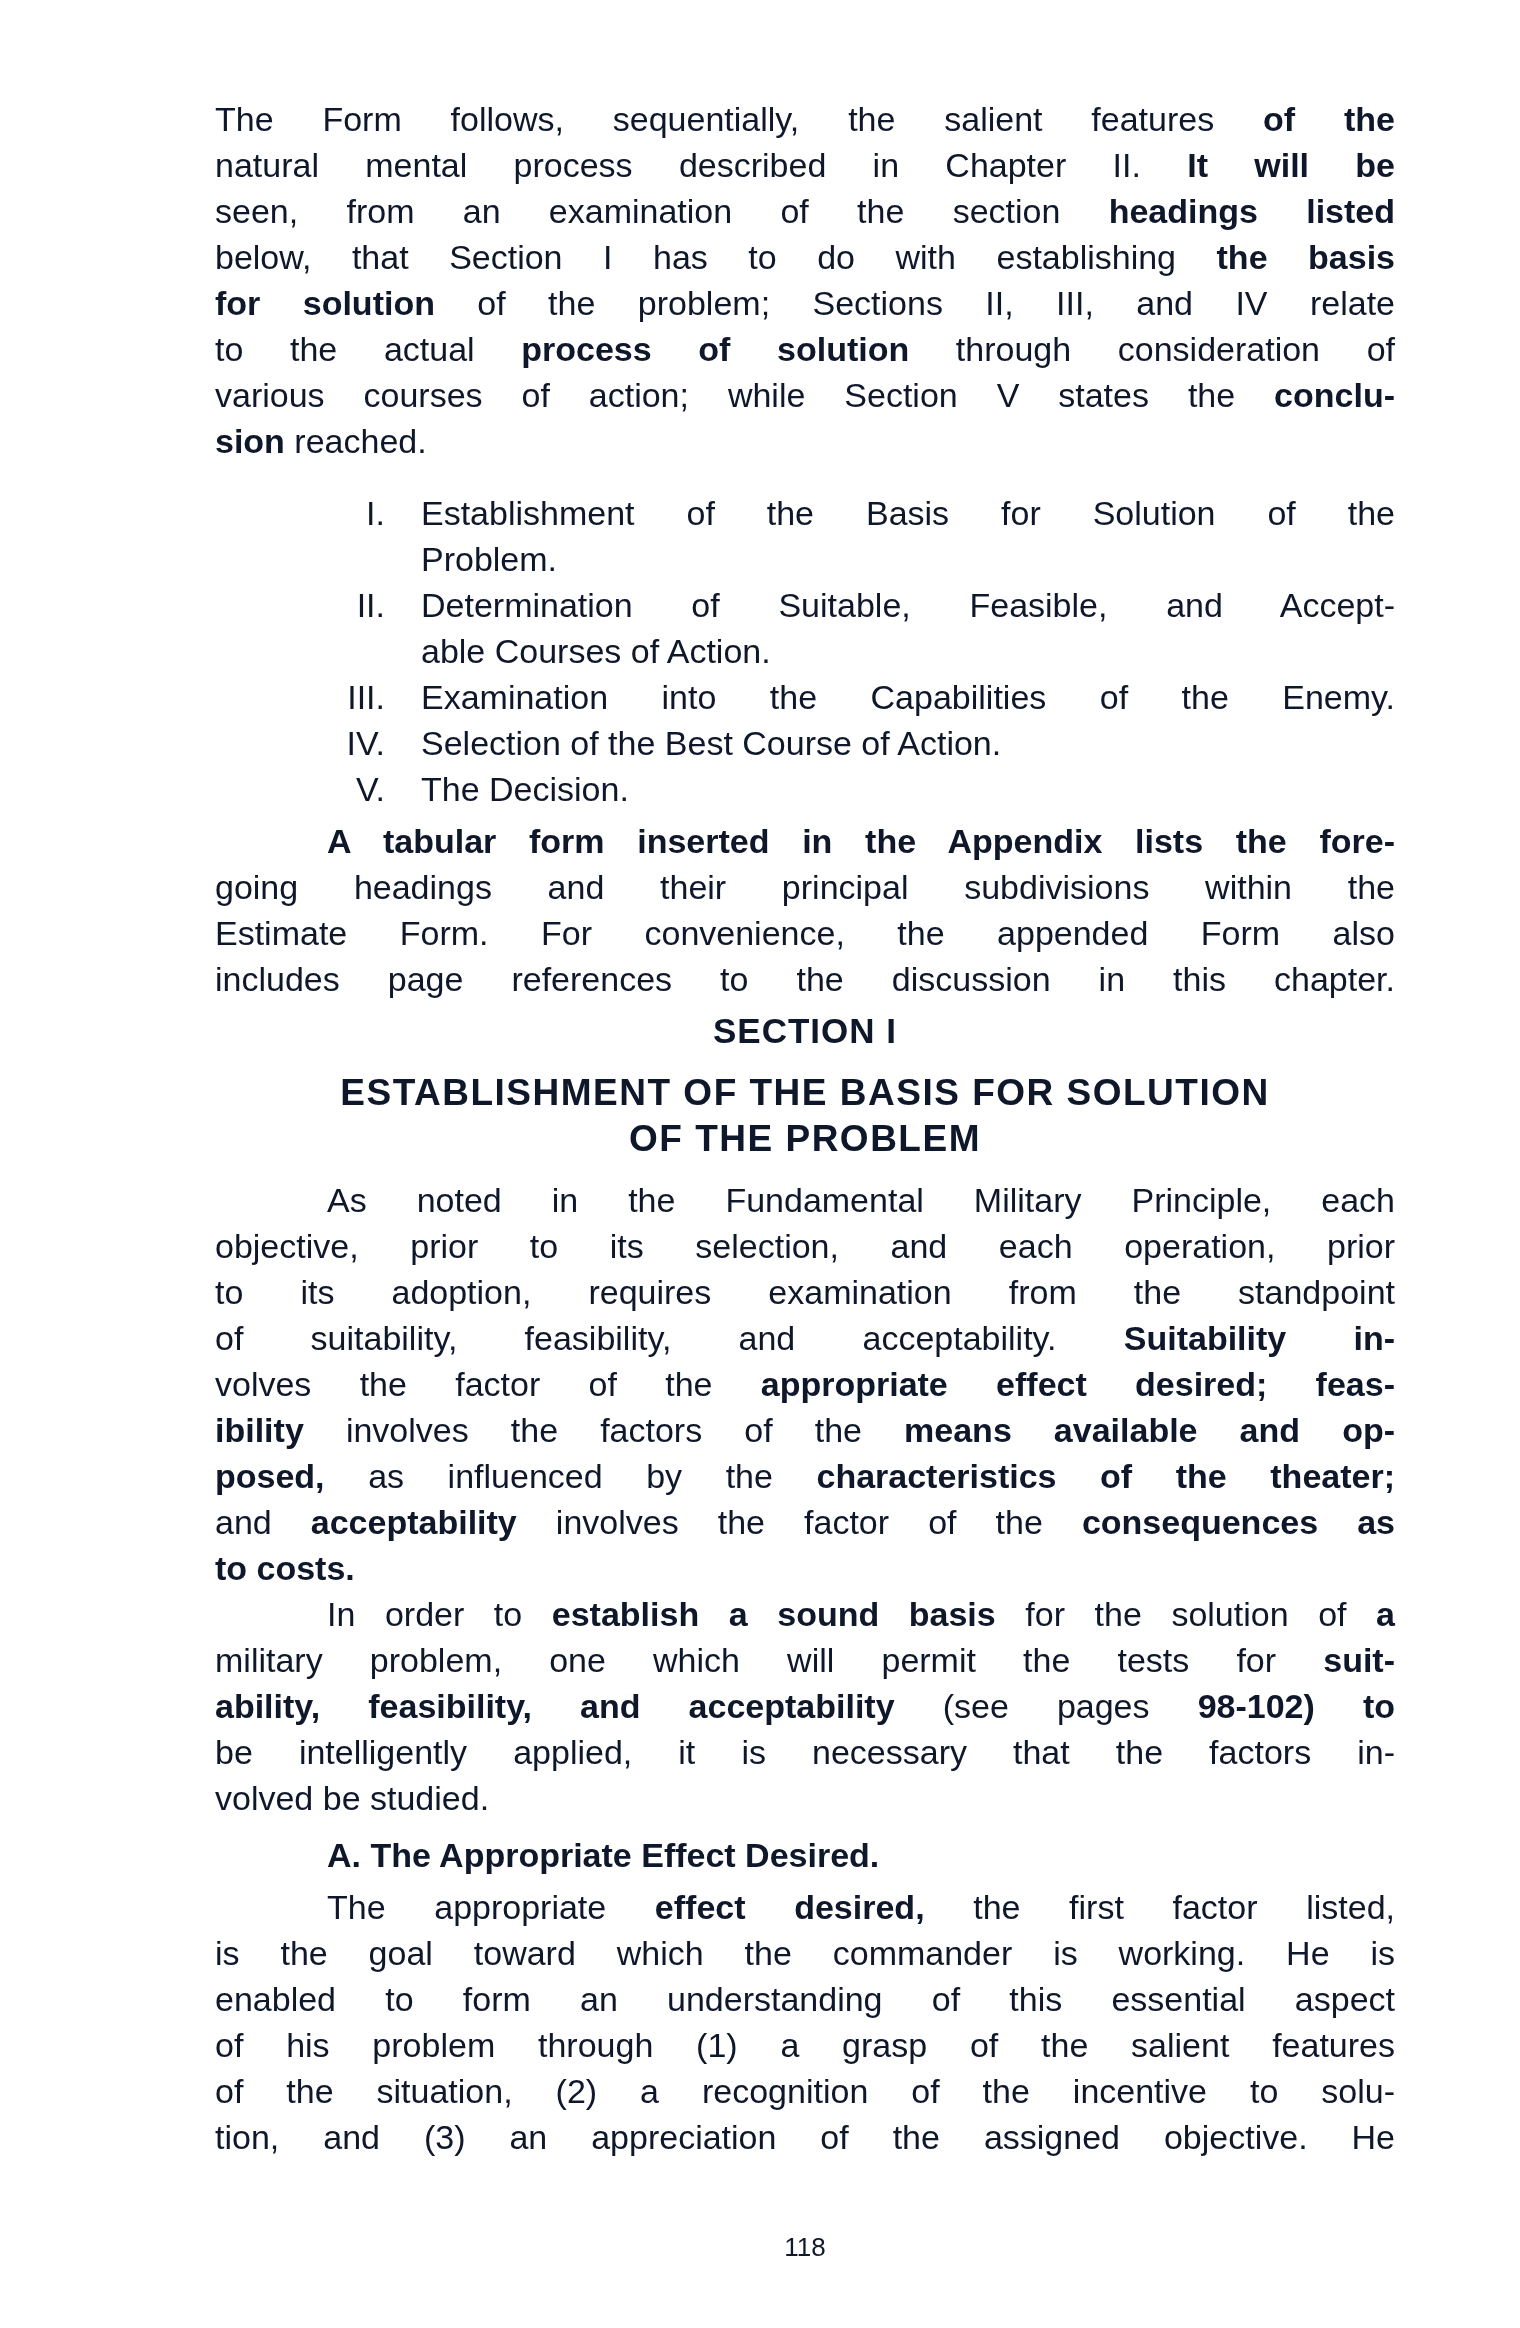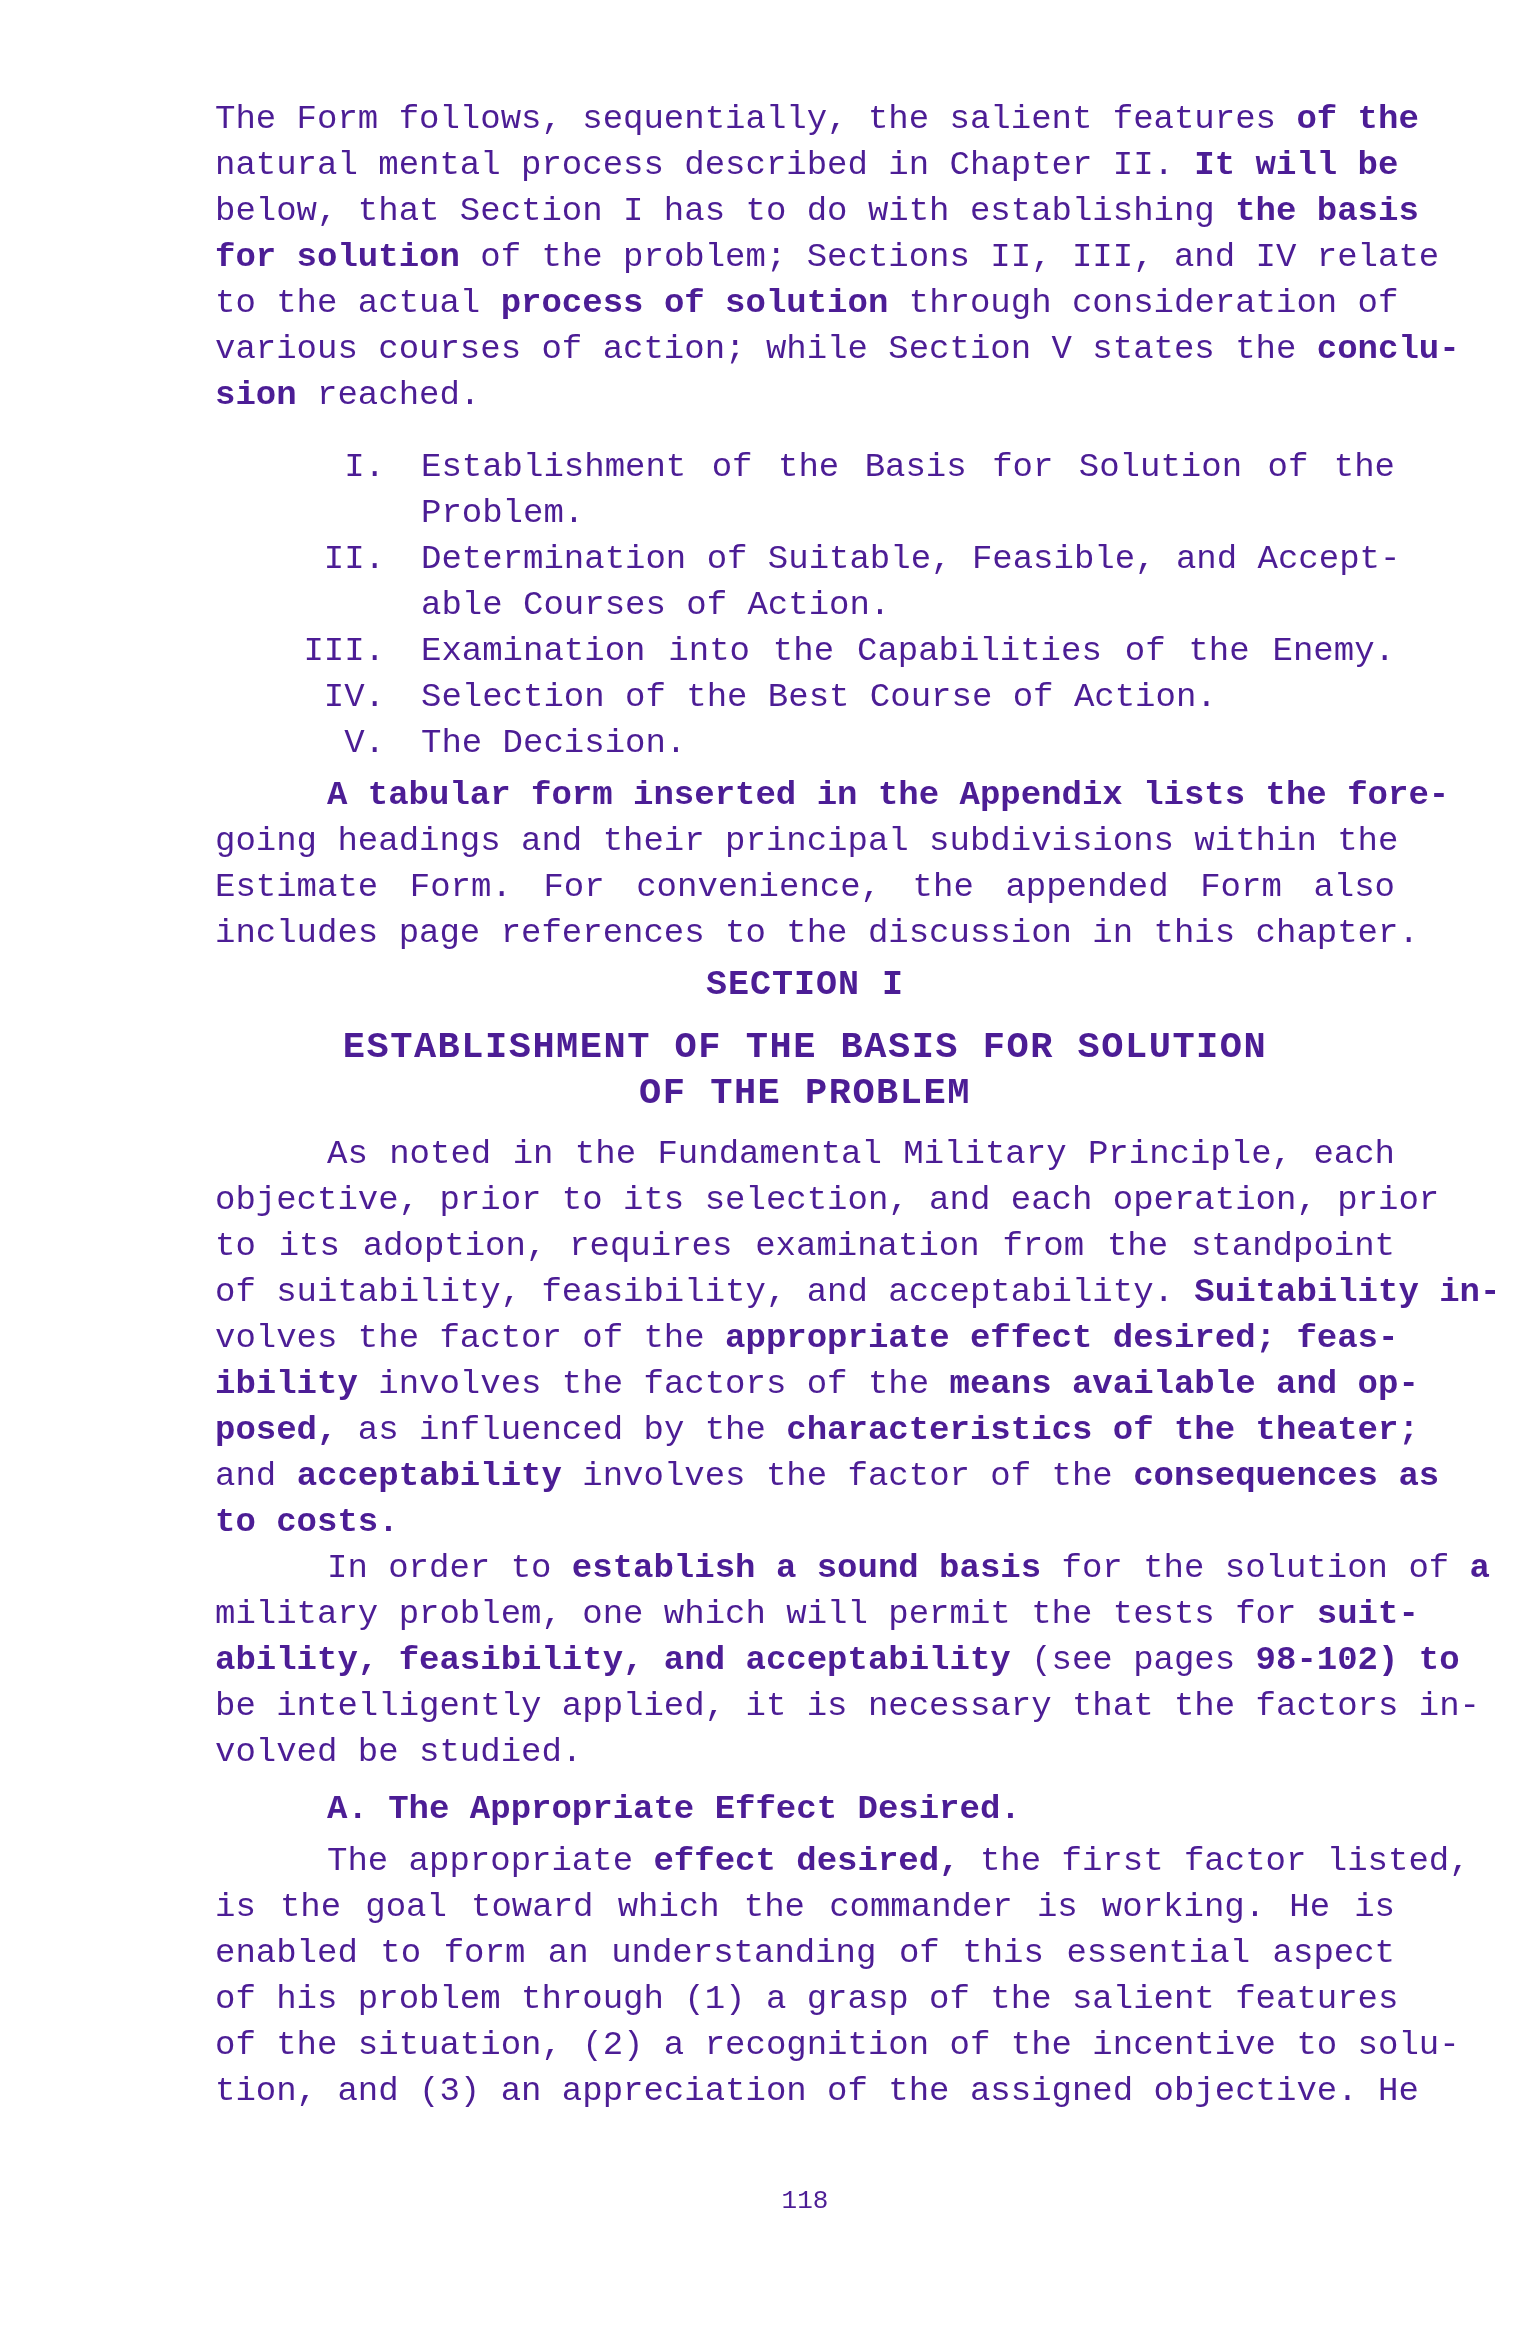--- a/index.html
+++ b/index.html
@@ -1,21 +1,21 @@
 <!DOCTYPE html>
 <html><head>
 <meta charset="utf-8">
 <style>
   html,body{margin:0;padding:0;background:#ffffff;}
   .page{
     position:relative;
     width:1520px;height:2328px;
     background:#ffffff;
-    color:#4c1d95;
-    font-family:Liberation Mono, monospace;
+    color:#0f172a;
+    font-family:Liberation Sans, sans-serif;
     font-size:34px;
     line-height:46px;
     overflow:hidden;
   }
   .content{position:absolute;left:215px;top:96px;width:1180px;}
   .line{
     text-align:justify;
     text-align-last:justify;
     white-space:nowrap;
   }
@@ -41,20 +41,21 @@
 </style>
 </head>
 <body>
 
 <div class="page">
   <div class="content">
     <div>
         <div class="b1 para">
           <div class="line"><span>The Form follows, sequentially, the salient features </span><span class="b">of the</span></div>
           <div class="line"><span>natural mental process described in Chapter II. </span><span class="b">It will be</span></div>
+          <div class="line"><span>seen, from an examination of the section </span><span class="b">headings listed</span></div>
           <div class="line"><span>below, that Section I has to do with establishing </span><span class="b">the basis</span></div>
           <div class="line"><span class="b">for solution</span><span> of the problem; Sections II, III, and IV relate</span></div>
           <div class="line"><span>to the actual </span><span class="b">process of solution</span><span> through consideration of</span></div>
           <div class="line"><span>various courses of action; while Section V states the </span><span class="b">conclu-</span></div>
           <div class="line nat"><span class="b">sion</span><span> reached.</span></div>
         </div>
         <div class="b2 list">
           <div class="list-item">
             <div class="num">I.</div>
             <div class="gapcol"></div>

